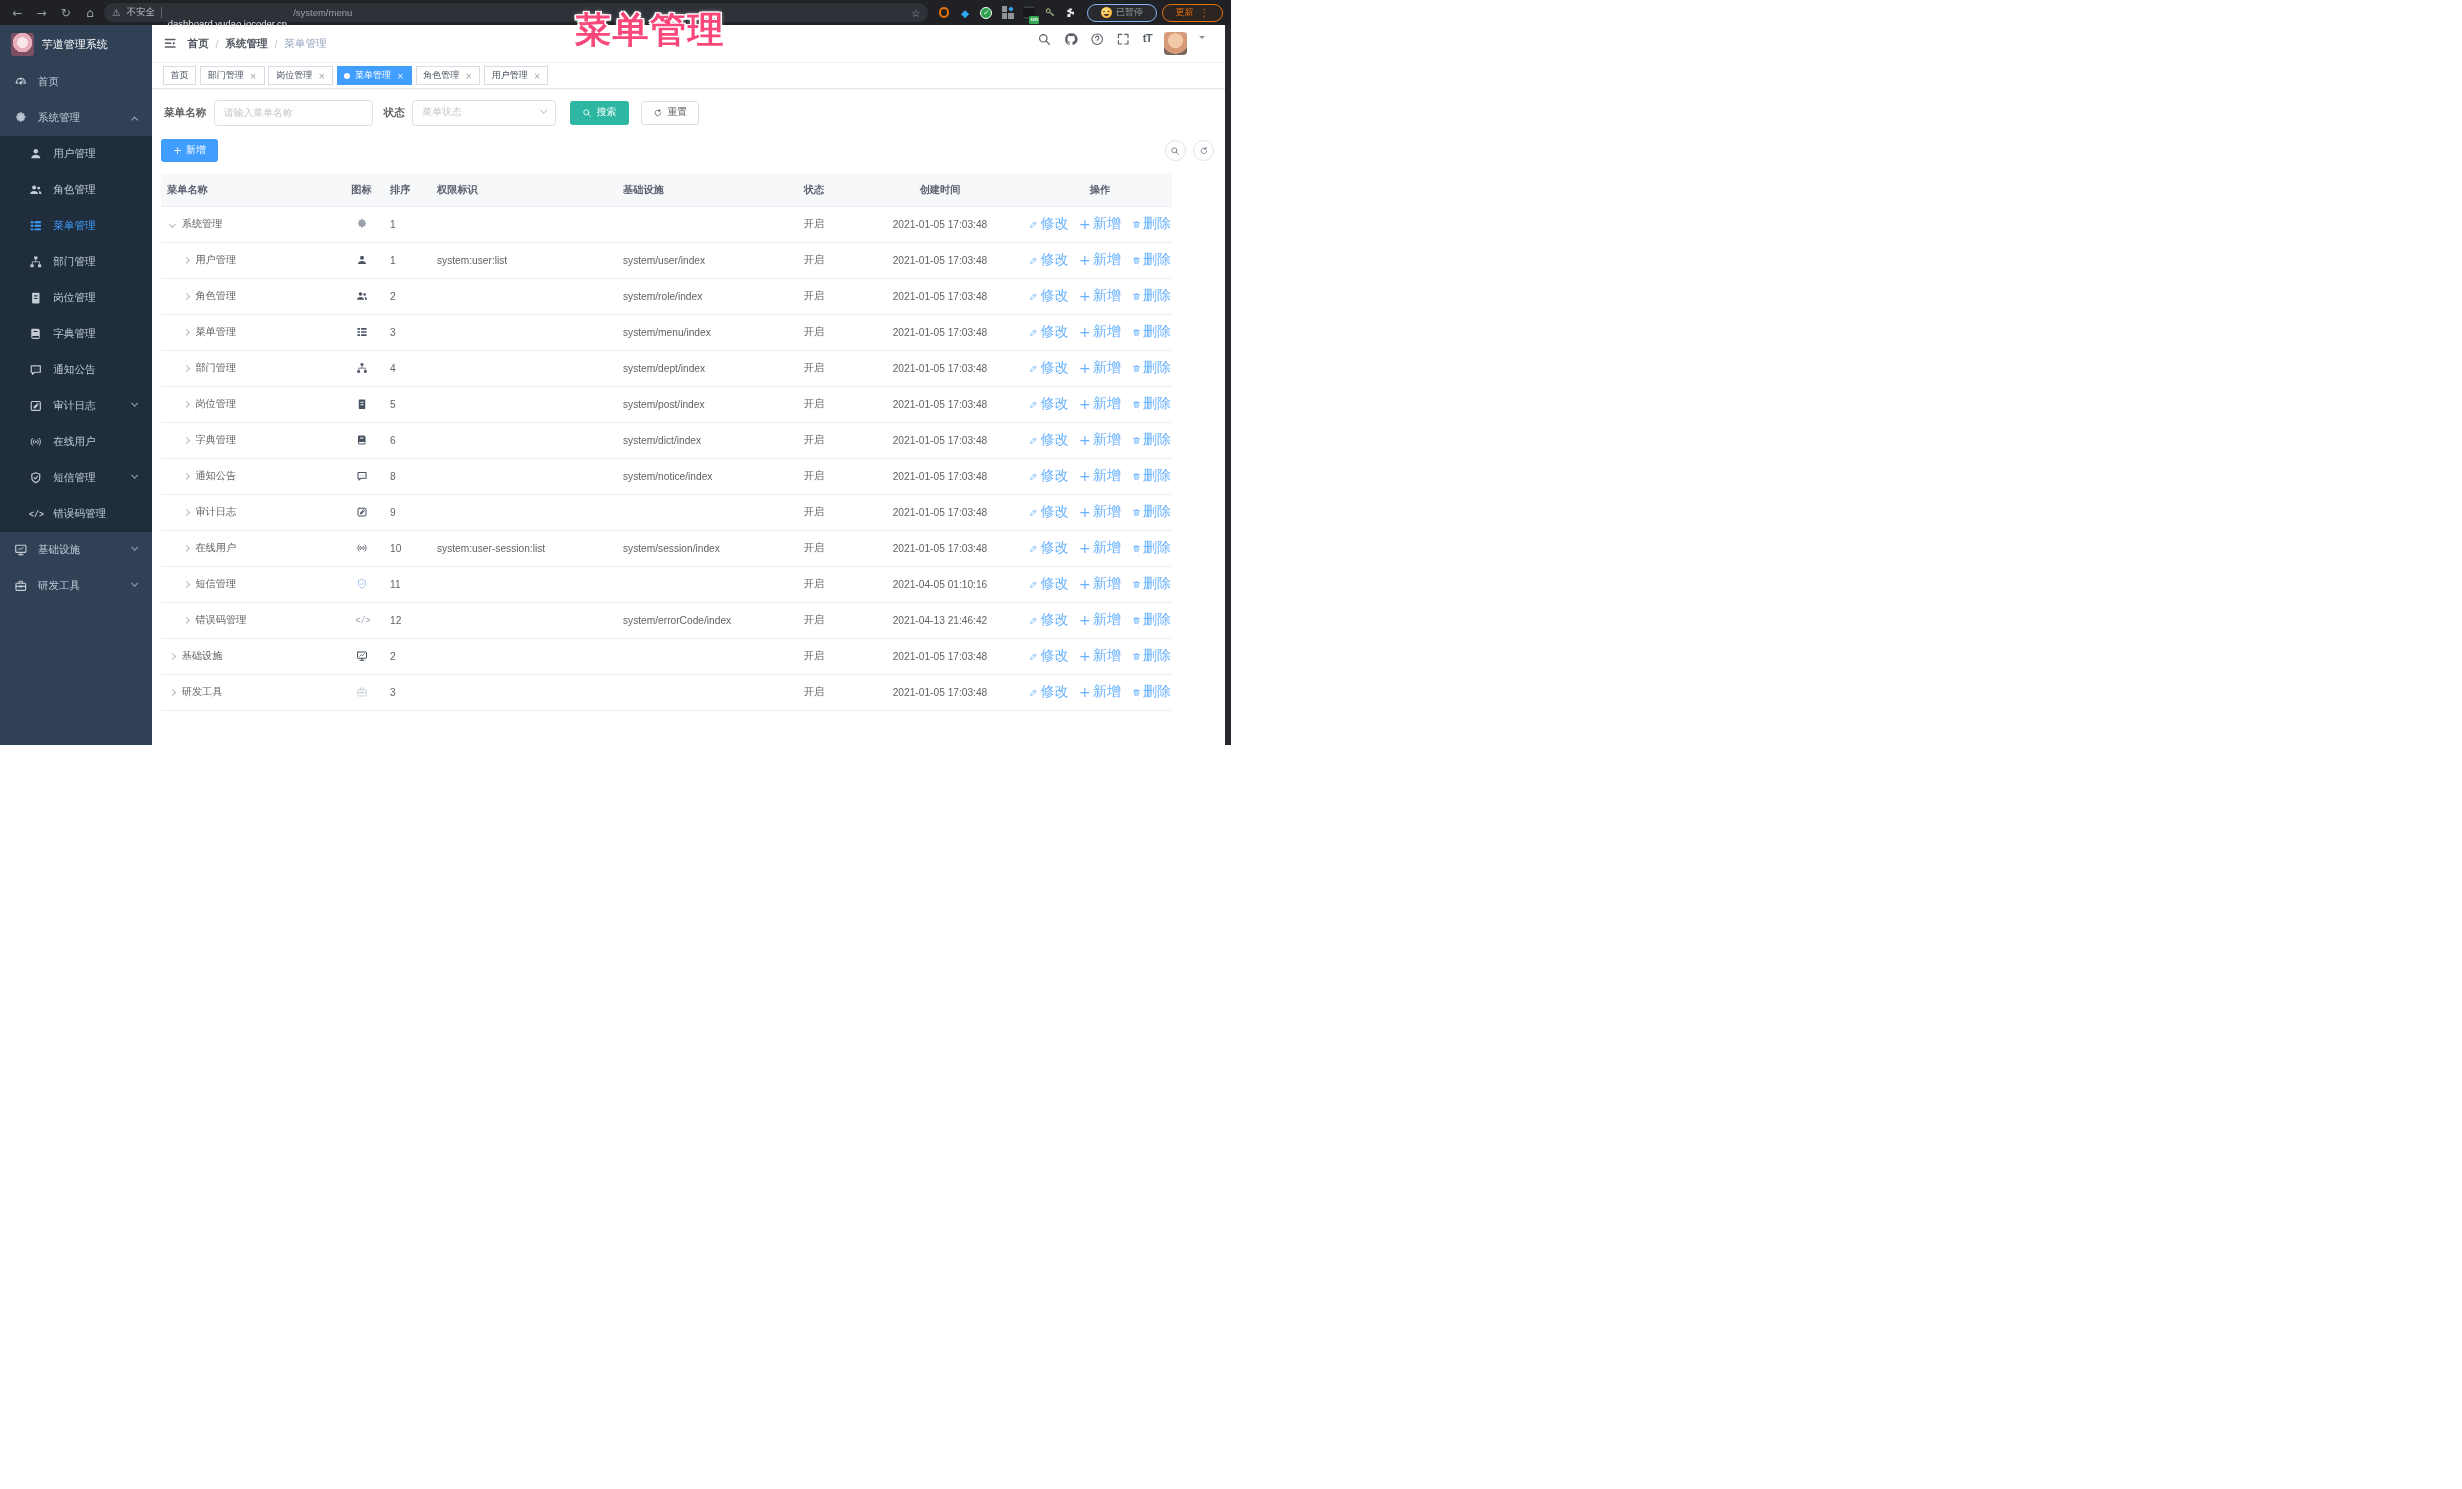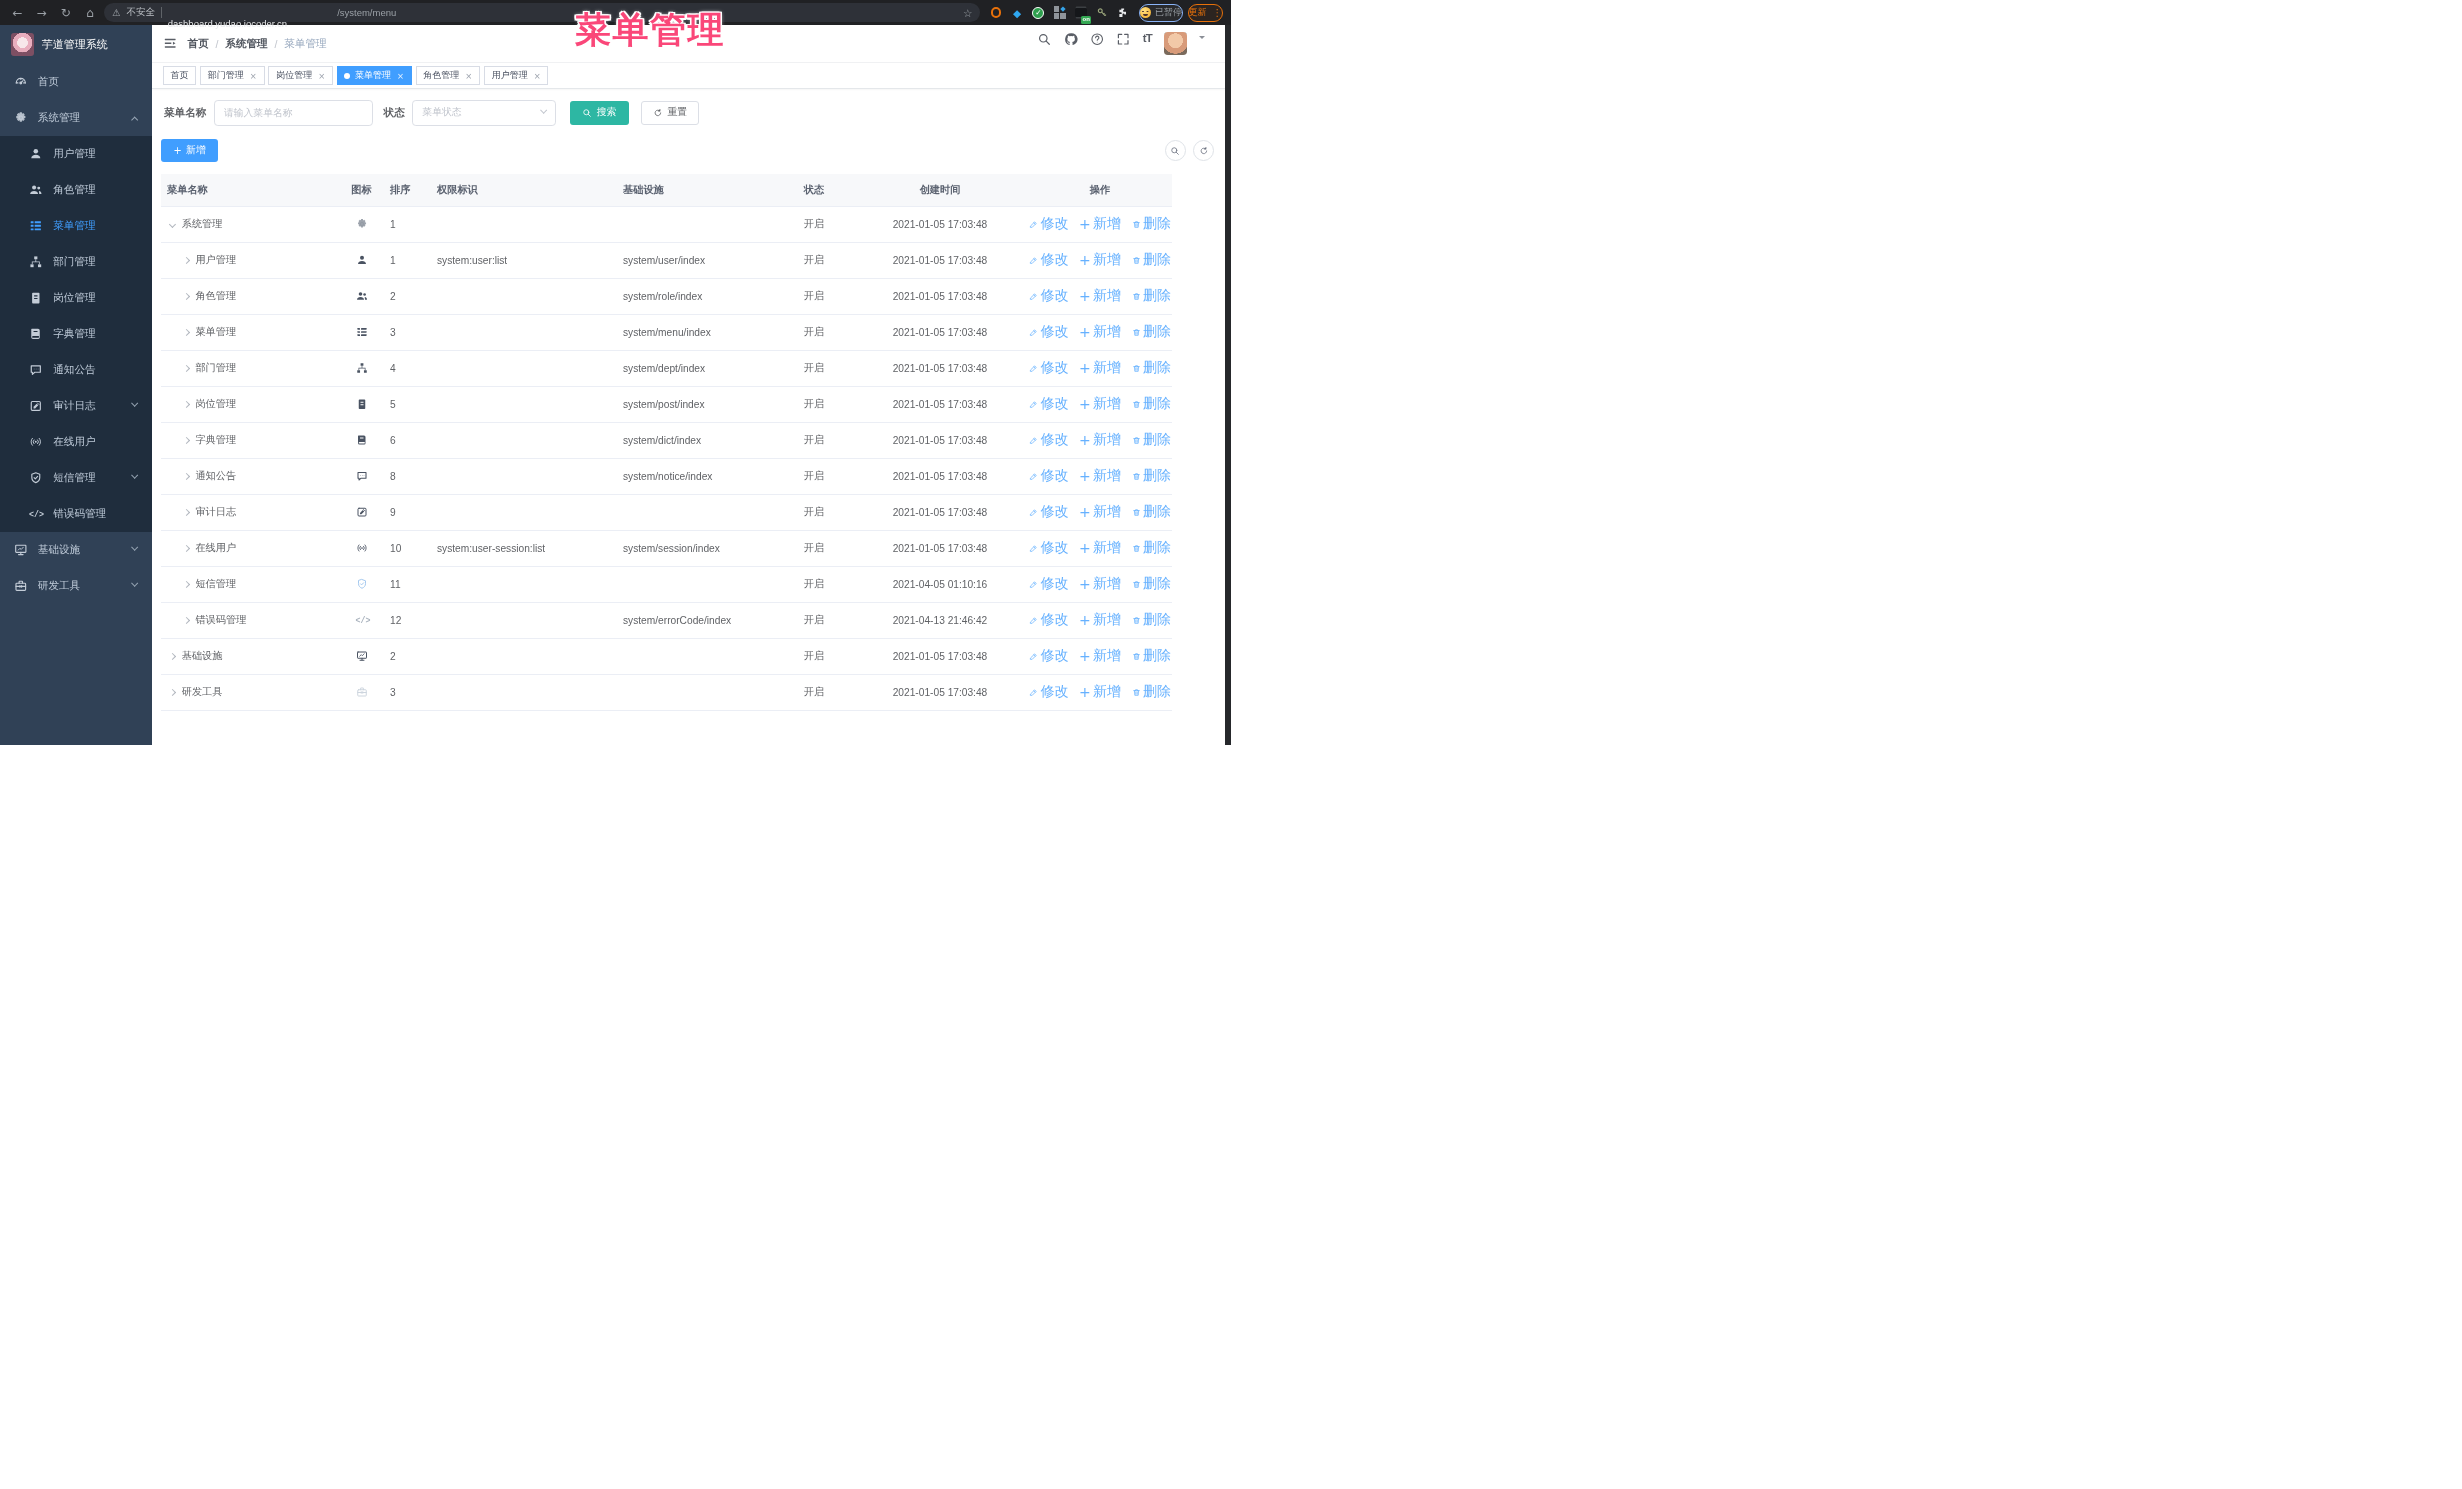--- a/index.html
+++ b/index.html
@@ -8,39 +8,39 @@
 
   
   .browser-bar{ height:25px; background:#202124; display:flex; align-items:center;
     padding:0 7.6px; gap:4.5px; position:relative; z-index:5;}
   .nav-ic{ width:19.7px; height:19.7px; border-radius:50%; color:#9aa0a6; font-size:12px;
     display:flex; align-items:center; justify-content:center; flex:0 0 auto;}
   .omnibox{ flex:1; height:19.7px; background:#2e3138; border-radius:9.8px; display:flex;
     align-items:center; padding:0 7.6px; gap:6px; color:#bdc1c6; font-size:9.5px; min-width:0;}
   .omni-sep{ width:0.8px; height:10.6px; background:#5f6368; }
   .omni-host{ color:#e8eaed; white-space:nowrap;margin-top:21px;}
-  .omni-path{ color:#9aa0a6; white-space:nowrap;margin-left:44px;}
+  .omni-path{ color:#9aa0a6; white-space:nowrap;}
   .omni-star{ margin-left:auto; color:#9aa0a6; font-size:10.6px;}
   .ext-group{ display:flex; align-items:center; gap:7.6px; padding:0 4.5px;}
   .ext{ width:13.6px; height:13.6px; display:flex; align-items:center; justify-content:center; position:relative;}
   .ring{ width:10.6px; height:10.6px; border:2.7px solid #e8710a; border-radius:50%;}
   .diamond{ color:#2fa7f0; font-size:10.6px;}
   .okcir{ width:12px; height:12px; background:#2e9f4d; border:1.5px solid #fff; border-radius:50%;
     color:#fff; font-size:7.6px; display:flex; align-items:center;justify-content:center; font-weight:bold;}
   .grid4{ display:grid; grid-template-columns:5.3px 5.3px; grid-gap:1.5px;}
   .grid4 i{ width:5.3px;height:5.3px;background:#8f949a; display:block;}
   .grid4 i.b{ background:#35a3e8; clip-path:polygon(50% 0,100% 50%,50% 100%,0 50%);}
   .stack{ width:12px;height:9.8px; background:#15171a; border-radius:1.5px;
     box-shadow:0 -2.3px 0 -0.8px #3c4043, 0 2.3px 0 -0.8px #3c4043;}
   .onbadge{ position:absolute; right:-3.8px; bottom:-4.5px; background:#34a853; color:#fff;
     font-size:6px; padding:0 1.5px; border-radius:1.5px; font-weight:bold; line-height:7.6px;}
   .keyic{ color:#9aa57b; }
   .puzzle{ color:#e8eaed; }
   .chip{ height:18px; border-radius:9px; display:flex; align-items:center; gap:3.8px;
-    padding:0 0; font-size:9px; flex:0 0 auto;}
+    padding:0 13px; font-size:9px; flex:0 0 auto;}
   .chip.paused{ border:1.1px solid #8ab4f8; color:#9aa0a6; background:#292a2d;}
   .face{ width:11.4px; height:11.4px; border-radius:50%;
     background:radial-gradient(circle at 35% 30%, #ffe082, #f6b73c 75%); position:relative;}
   .face:before{ content:""; position:absolute; left:2.3px; top:3.8px; width:1.5px;height:1.5px;
     border-radius:50%; background:#4e342e; box-shadow:4.5px 0 0 #4e342e;}
   .face:after{ content:""; position:absolute; left:3px; top:6.8px; width:5.3px; height:2.3px;
     border-radius:0 0 4.5px 4.5px; background:#4e342e;}
   .chip.update{ border:1.1px solid #e8710a; color:#e8710a; background:#2c2420; gap:6px;}
   .chip.update .dots{ font-size:9.8px; letter-spacing:0; color:#e8710a;}
 

